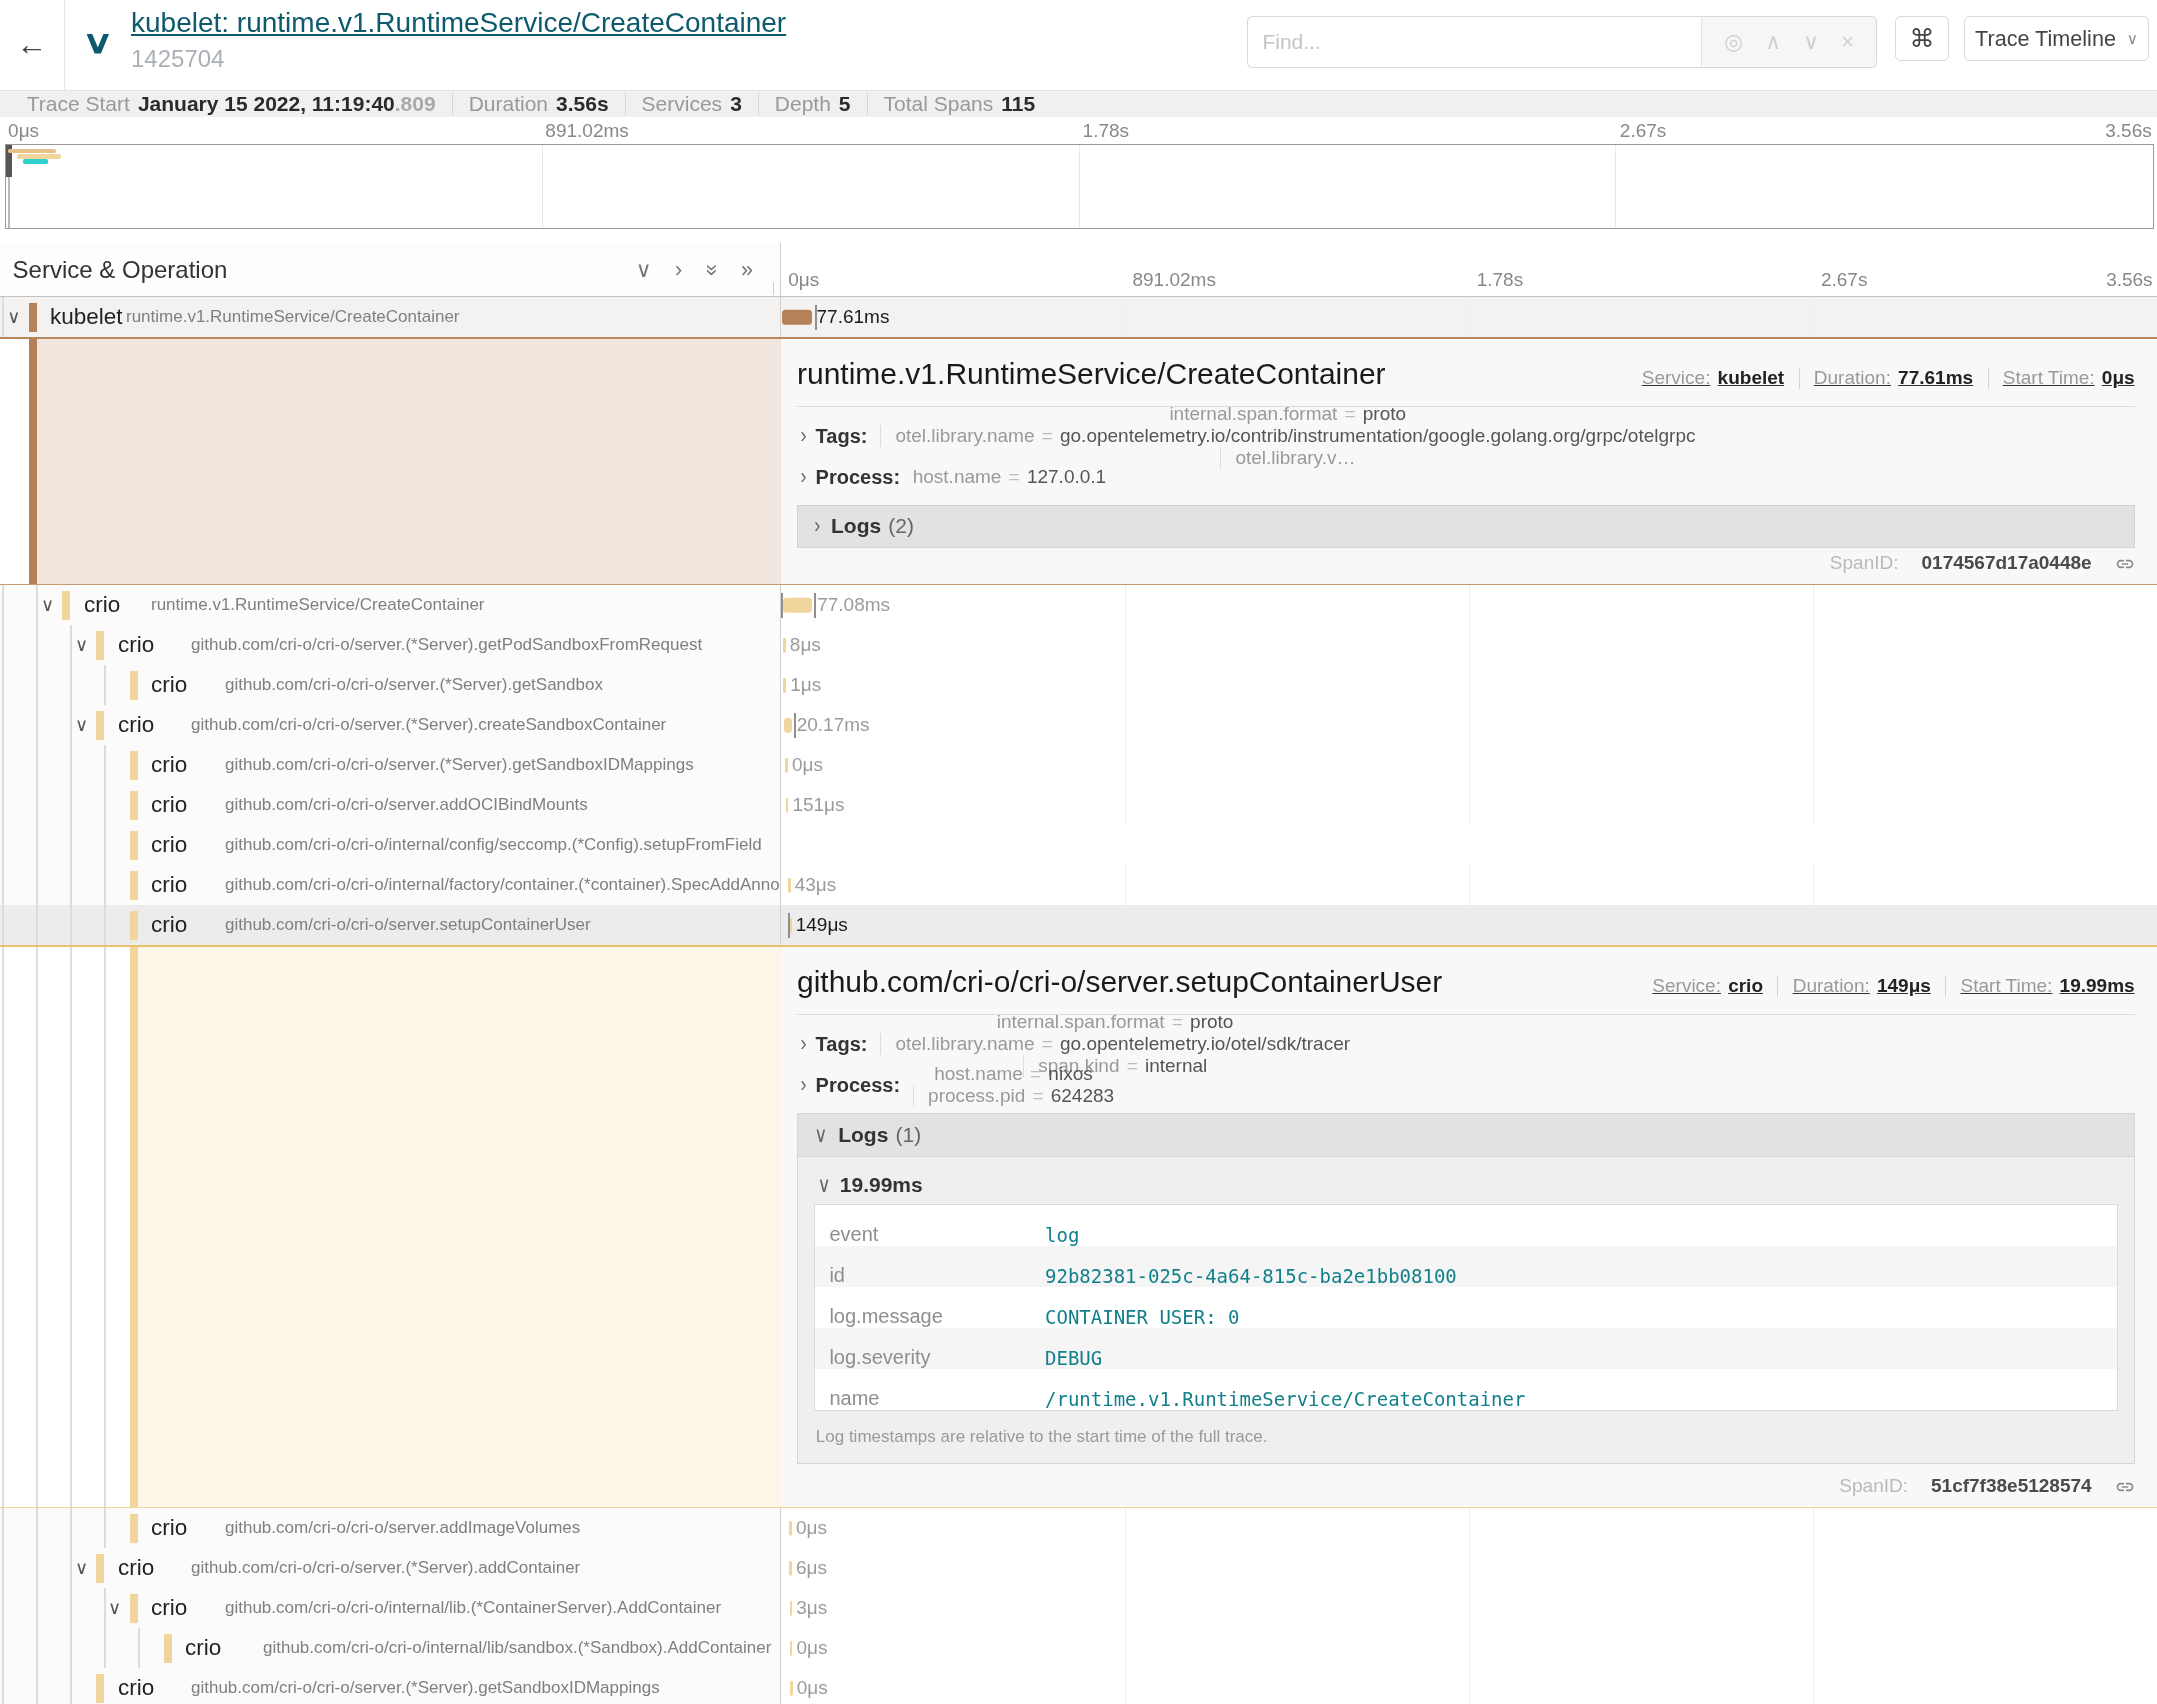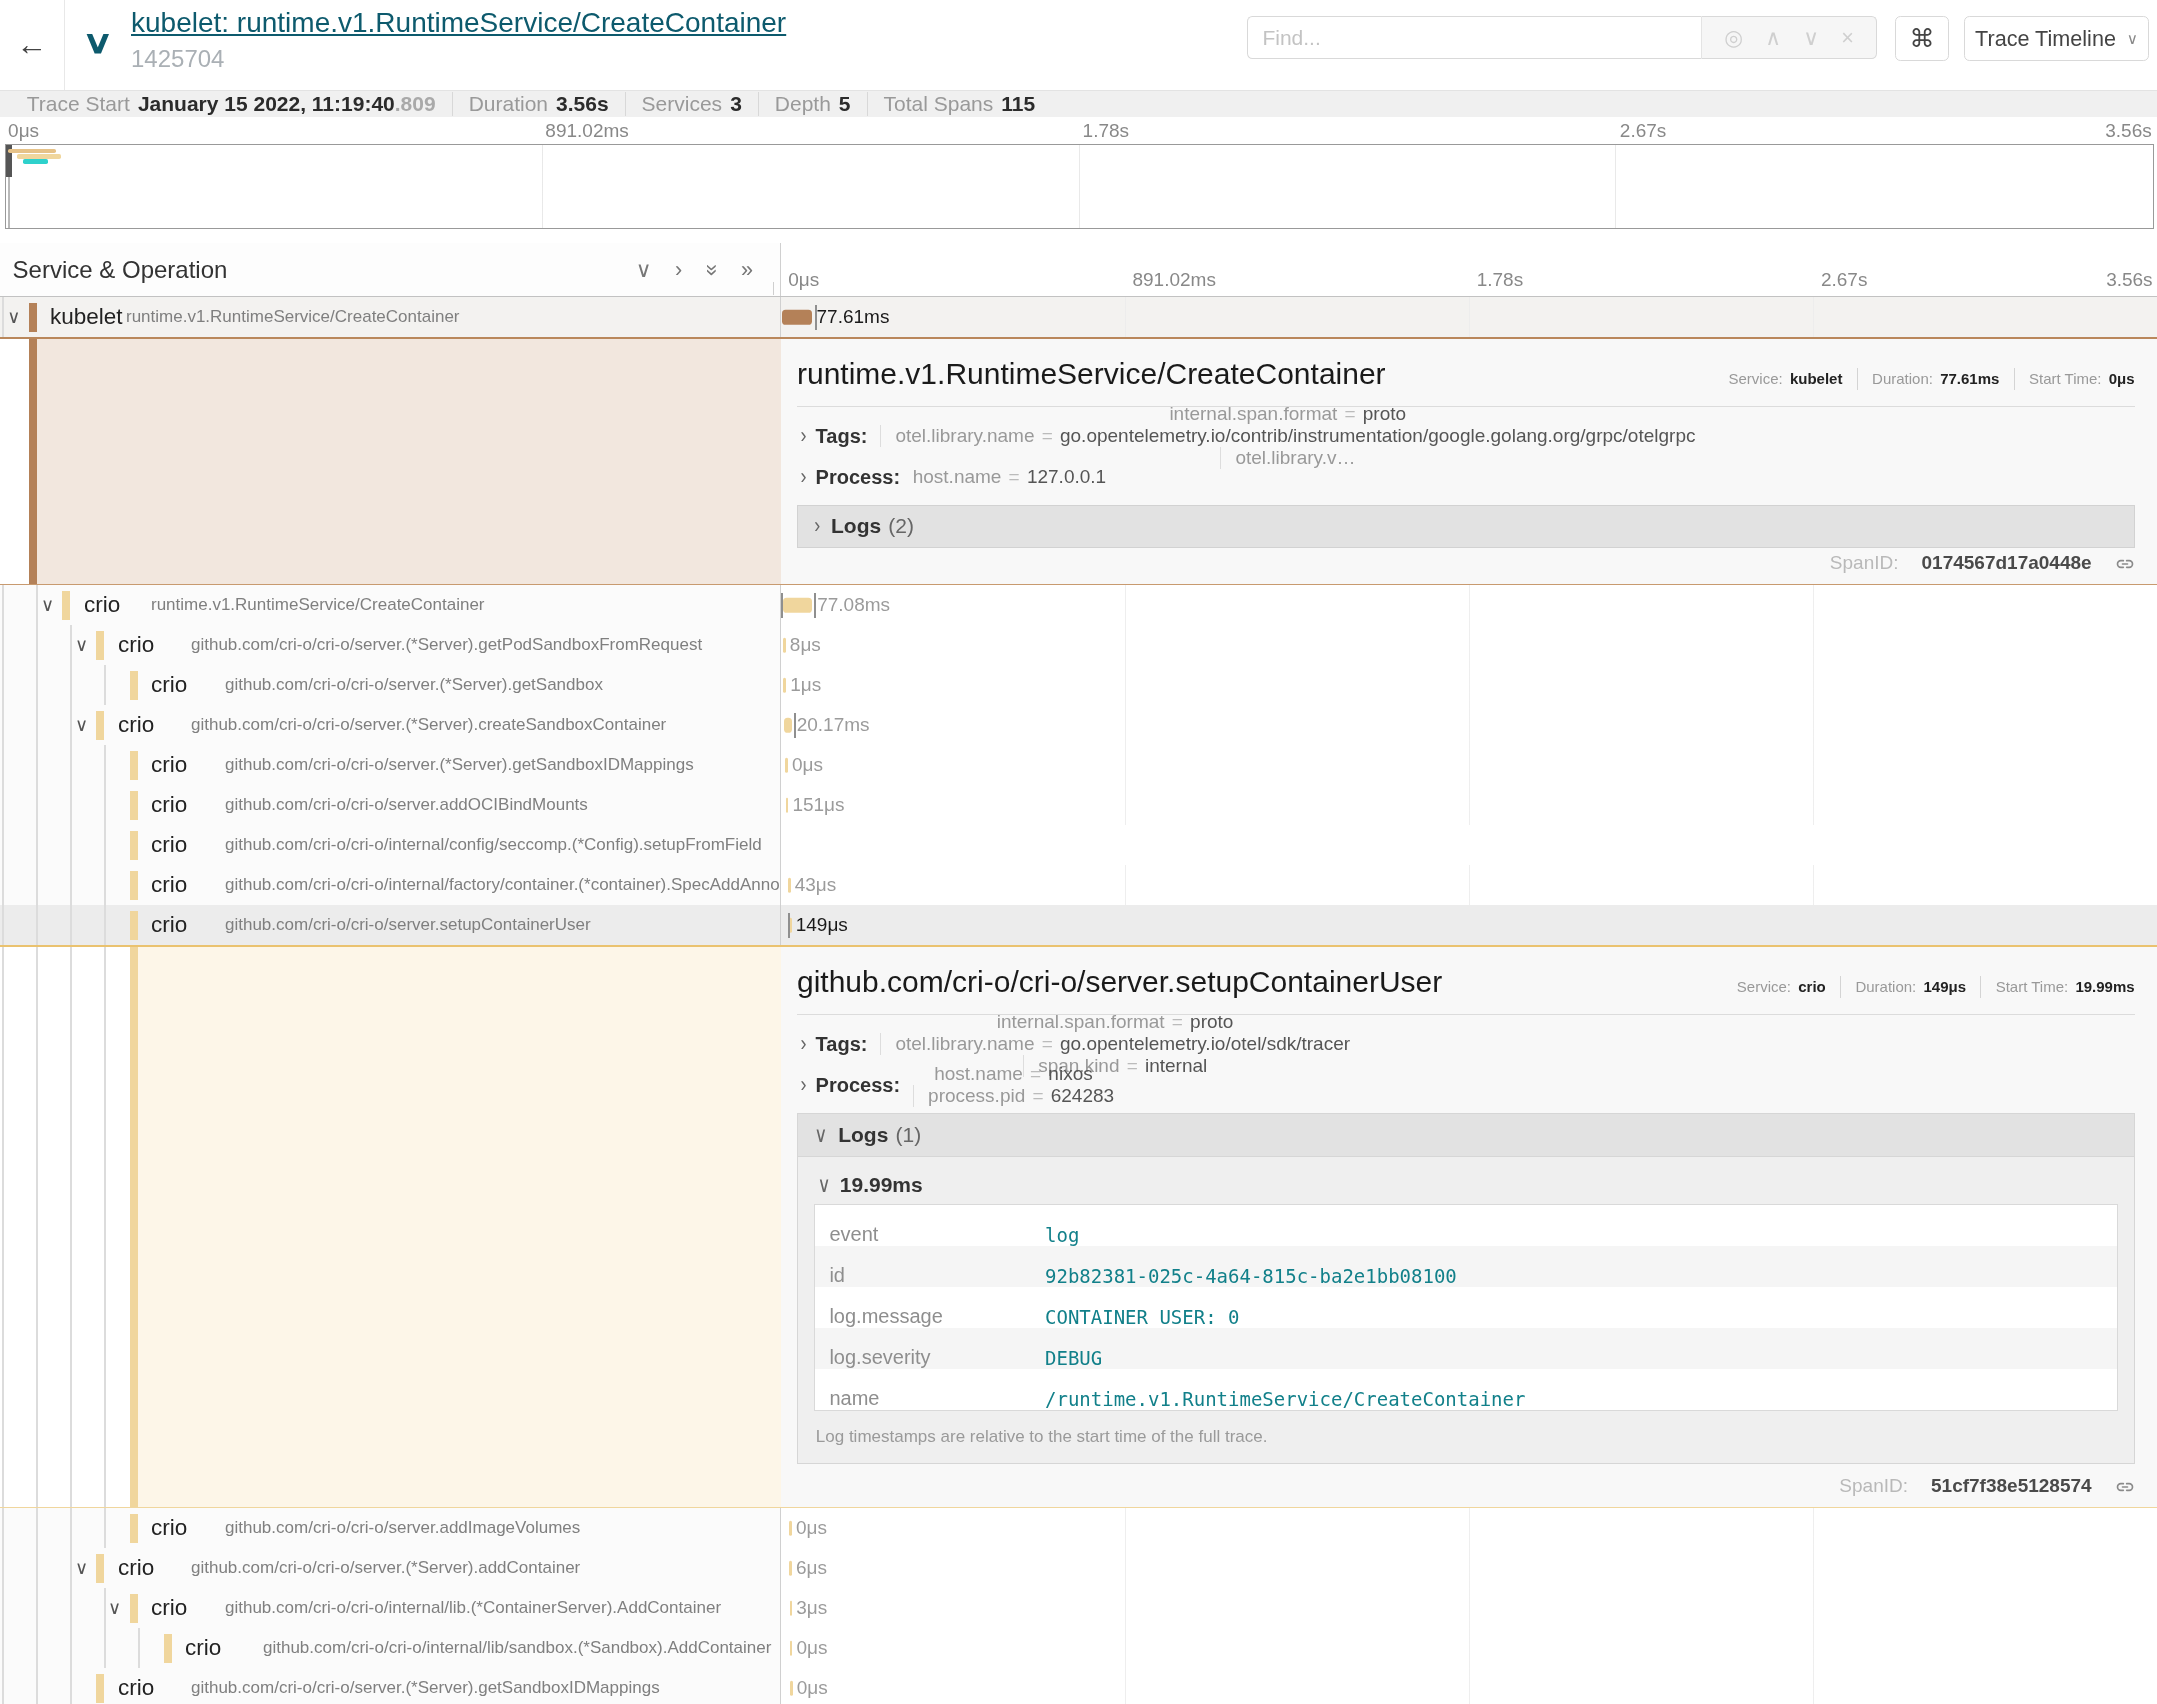--- a/index.html
+++ b/index.html
@@ -9,21 +9,21 @@
   
   .trace-header { position:relative; height:90px; background:#fff; }
   .back-btn { position:absolute; left:0; top:0; width:65px; height:90px;
     border-right:0.9px solid #e8e8e8; display:flex; align-items:center; justify-content:center;
     font-size:31px; color:#444; cursor:pointer; }
   .title-caret { position:absolute; left:86px; top:23.4px; font-size:32px; font-weight:bold;
     color:#0d5a6d; transform:scaleX(1.35); cursor:pointer; }
   .title-block { position:absolute; left:131px; top:7.2px; }
   .trace-title { font-size:28px; font-weight:500; color:#0d5a6d; text-decoration:underline; cursor:pointer; }
   .trace-id { font-size:24px; color:#aab0b5; margin-top:5.4px; }
-  .find-group { position:absolute; right:281px; top:16px; width:630px; height:43px; display:flex; }
+  .find-group { position:absolute; right:281px; top:16px; width:630px; height:52px; display:flex; }
   .find-input { flex:1; border:0.9px solid #d9d9d9; border-right:none; border-radius:5.4px 0 0 5.4px;
     padding:0 14.4px; font-size:21px; color:#555; outline:none; font-family:"Liberation Sans",sans-serif; }
   .find-input::placeholder { color:#c3c3c3; }
   .find-suffix { width:176px; background:#f6f6f6; border:0.9px solid #d9d9d9; border-left:0.9px solid #e4e4e4;
     border-radius:0 5.4px 5.4px 0; display:flex; align-items:center; justify-content:space-evenly;
     font-size:21.6px; color:#cfcfcf; }
   .find-suffix span { cursor:pointer; }
   .kbd-btn { position:absolute; right:209px; top:16px; width:54px; height:45px; border:0.9px solid #d9d9d9;
     border-radius:5.4px; display:flex; align-items:center; justify-content:center; font-size:25px; color:#444; cursor:pointer; }
   .view-btn { position:absolute; right:9px; top:16px; width:185px; height:45px; border:0.9px solid #d9d9d9;
@@ -109,21 +109,21 @@
   .d-left .dstrip { position:absolute; top:0; bottom:0; width:8px; }
   .d1 { height:248px; border-top:2.7px solid #b9875b; border-bottom:1.8px solid #c89a6f; }
   .d1 .dstrip { left:29px; } .d1 .fill { left:37px; background:#f2e7de; }
   .d2 { height:563px; border-top:2.7px solid #eac26f; border-bottom:1.8px solid #f0d69d; }
   .d2 .dstrip { left:130px; } .d2 .fill { left:138px; background:#fdf6e8; }
   .d2 .guides { width:104px; }
   .d-panel { flex:1; background:#f8f8f8; padding:18px 23.4px 14.4px 16px; position:relative; }
 
   .d-head { display:flex; align-items:baseline; }
   .d-title { font-size:30px; font-weight:normal; color:#1a1a1a; flex:1; }
-  .d-meta { display:flex; align-items:center; font-size:15px; white-space:nowrap; }
+  .d-meta { display:flex; align-items:center; font-size:19px; white-space:nowrap;text-decoration:underline; }
   .d-meta .m-label { color:#999; margin-right:7.2px; }
   .d-meta .m-val { color:#222; font-weight:bold; }
   .msep { width:0.9px; height:21.6px; background:#d4d4d4; margin:0 14.4px; align-self:center; }
   .d-rule { border:none; border-top:0.9px solid #dcdcdc; margin:14.4px 0 9px 0; }
 
   .kv-row { display:flex; align-items:center; height:41px; font-size:20px; }
   .kv-caret { color:#666; font-size:18px; margin:0 9px 0 3.6px; transform:scaleY(1.2); }
   .kv-title { font-weight:bold; color:#333; margin-right:12.6px; }
   .chips { display:flex; align-items:center; overflow:hidden; white-space:nowrap;flex-direction:column; }
   .chip { display:inline-flex; gap:7.2px; padding:0 14.4px; border-left:0.9px solid #ddd; font-size:19px; }

